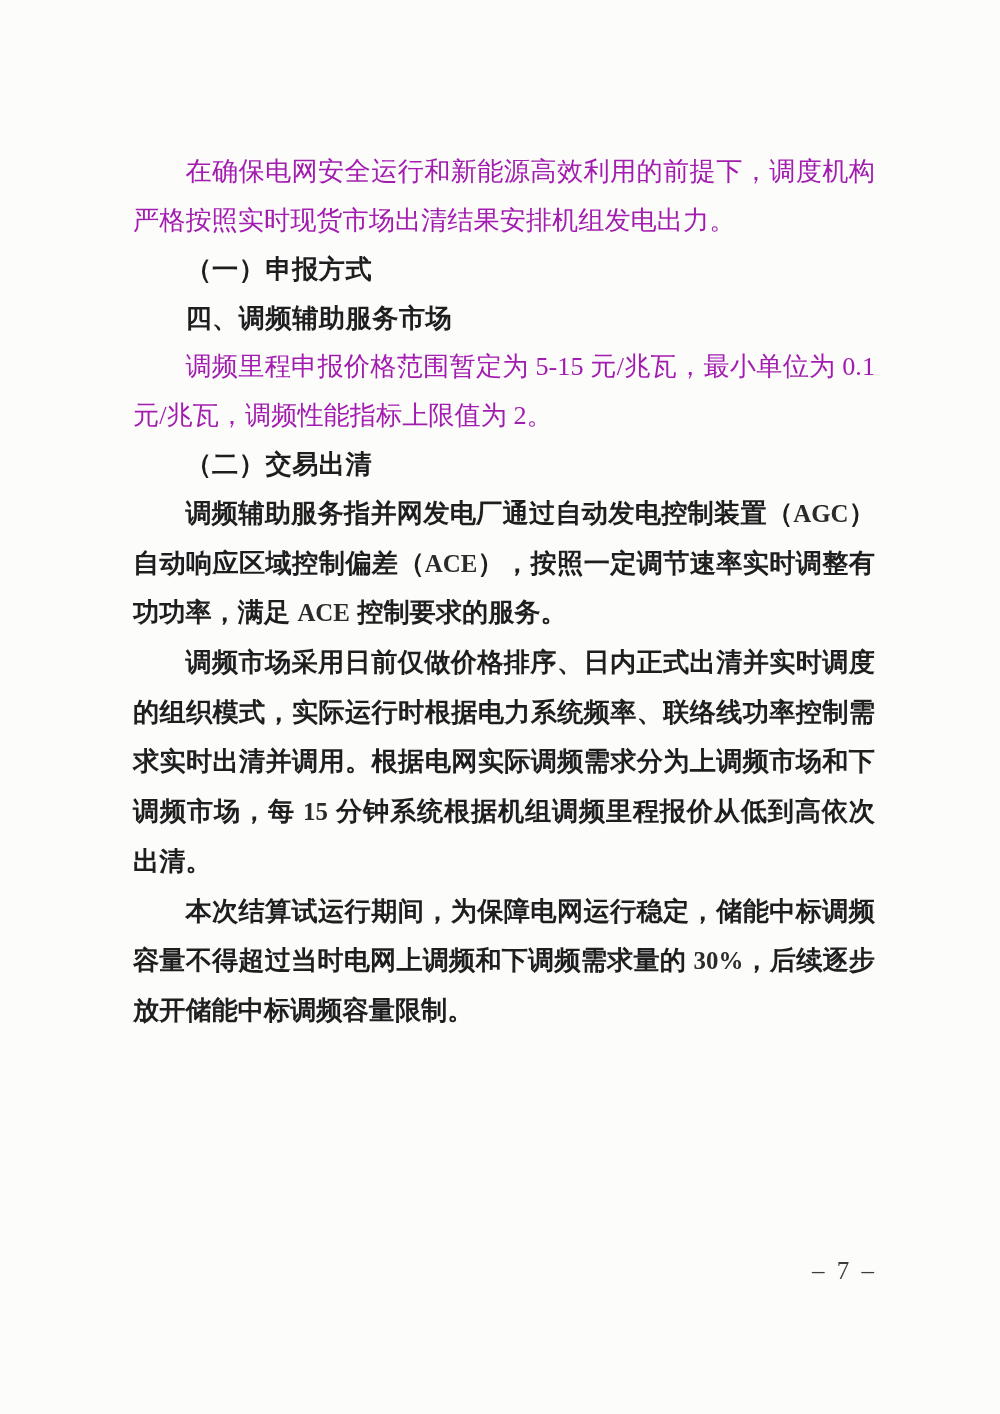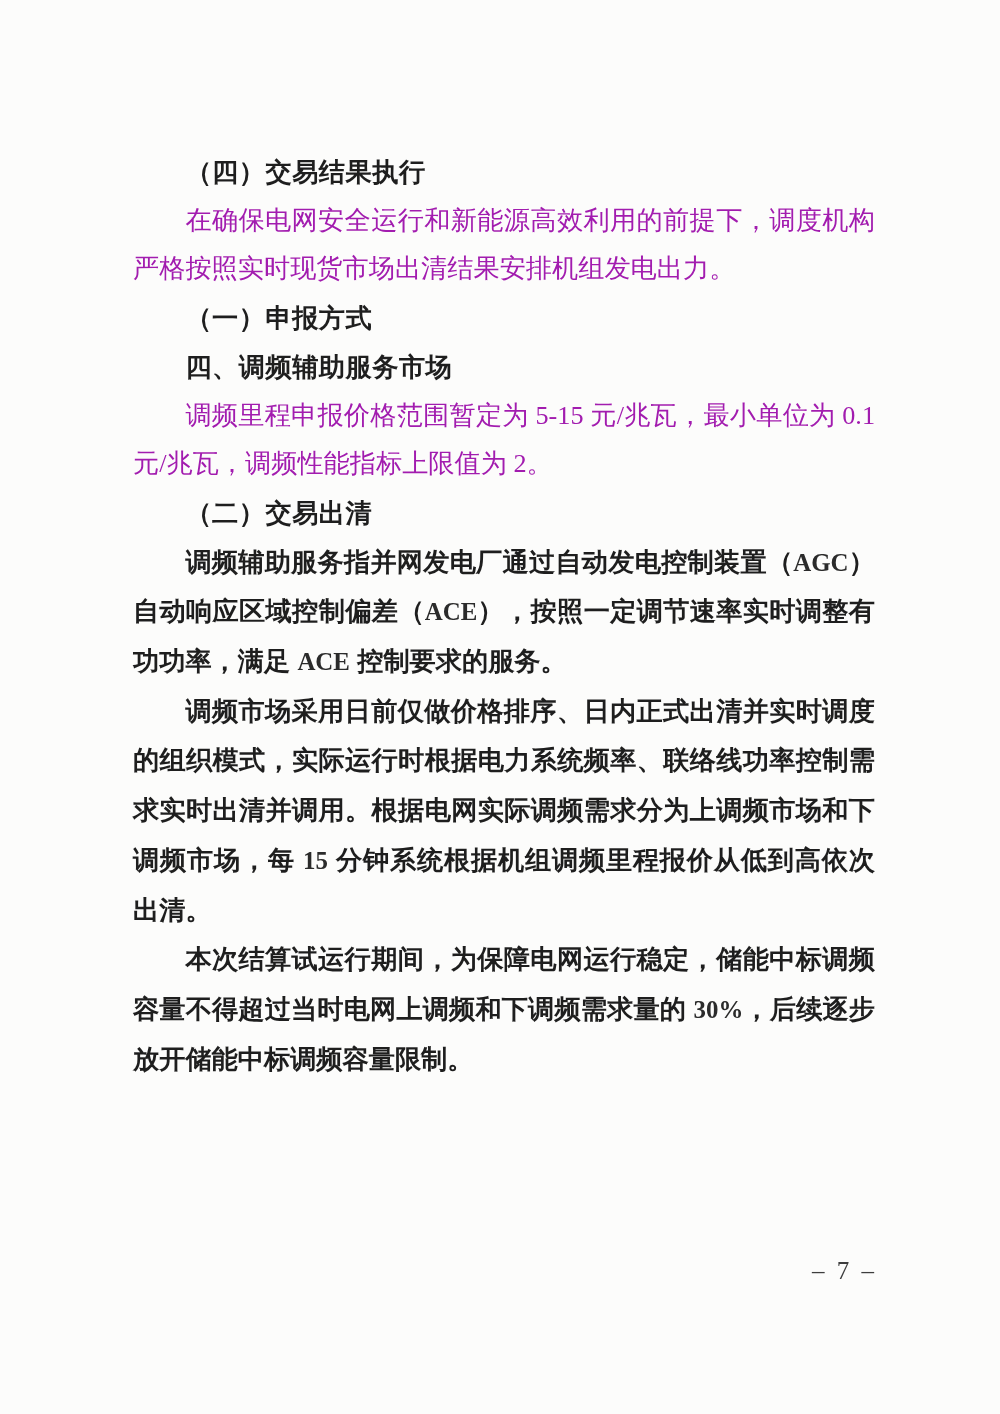--- a/index.html
+++ b/index.html
@@ -62,21 +62,20 @@
     font-size: 25px;
     letter-spacing: 3px;
     color: #3d3d3d;
   }
 </style>
 </head>
 <body>
 
 <div class="page">
   <main class="doc-body" id="doc-body">
-      <h2 class="doc-heading"><span class="run run-hei">（四）交易结果执行</span></h2>
       <p class="doc-para"><span class="run run-song">在确保电网安全运行和新能源高效利用的前提下，调度机构严格按照实时现货市场出清结果安排机组发电出力。</span></p>
       <h2 class="doc-heading"><span class="run run-hei">（一）申报方式</span></h2>
       <h2 class="doc-heading"><span class="run run-hei">四、调频辅助服务市场</span></h2>
       <p class="doc-para"><span class="run run-song">调频里程申报价格范围暂定为 5-15 元/兆瓦，最小单位为 0.1 元/兆瓦，调频性能指标上限值为 2。</span></p>
       <h2 class="doc-heading"><span class="run run-hei">（二）交易出清</span></h2>
       <p class="doc-para"><span class="run run-hei">调频辅助服务指并网发电厂通过自动发电控制装置（</span><span class="run run-latin">AGC</span><span class="run run-hei">）自动响应区域控制偏差（</span><span class="run run-latin">ACE</span><span class="run run-hei">），按照一定调节速率实时调整有功功率，满足 </span><span class="run run-latin">ACE</span><span class="run run-hei"> 控制要求的服务。</span></p>
       <p class="doc-para"><span class="run run-hei">调频市场采用日前仅做价格排序、日内正式出清并实时调度的组织模式，实际运行时根据电力系统频率、联络线功率控制需求实时出清并调用。根据电网实际调频需求分为上调频市场和下调频市场，每 </span><span class="run run-latin">15</span><span class="run run-hei"> 分钟系统根据机组调频里程报价从低到高依次出清。</span></p>
       <p class="doc-para"><span class="run run-hei">本次结算试运行期间，为保障电网运行稳定，储能中标调频容量不得超过当时电网上调频和下调频需求量的 </span><span class="run run-latin">30%</span><span class="run run-hei">，后续逐步放开储能中标调频容量限制。</span></p>
     </main>
   <div class="page-footer">

